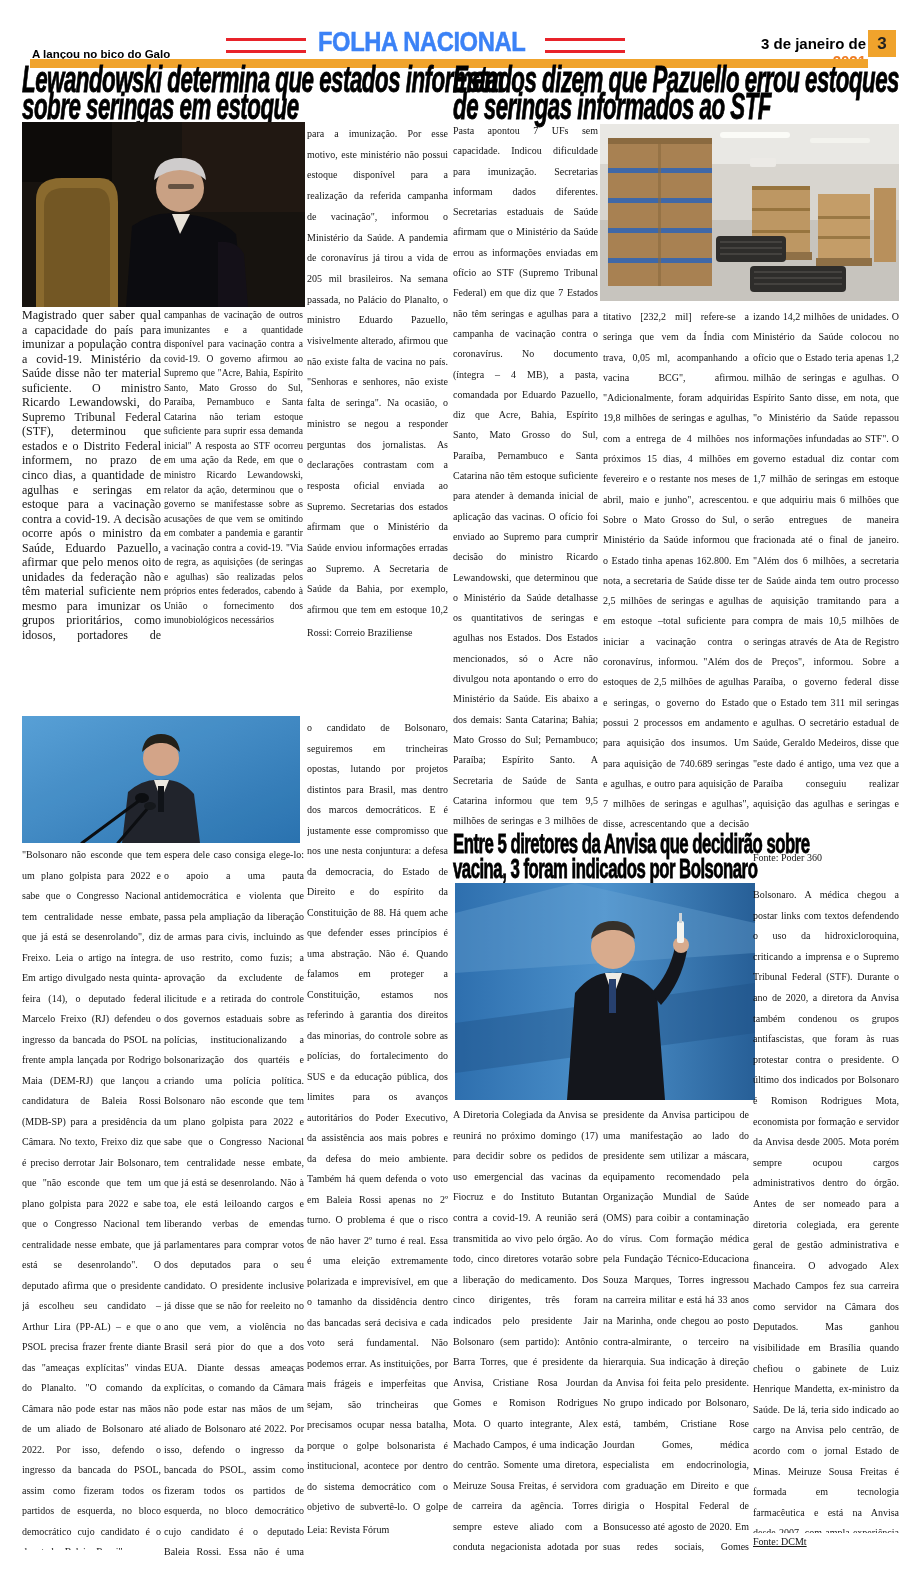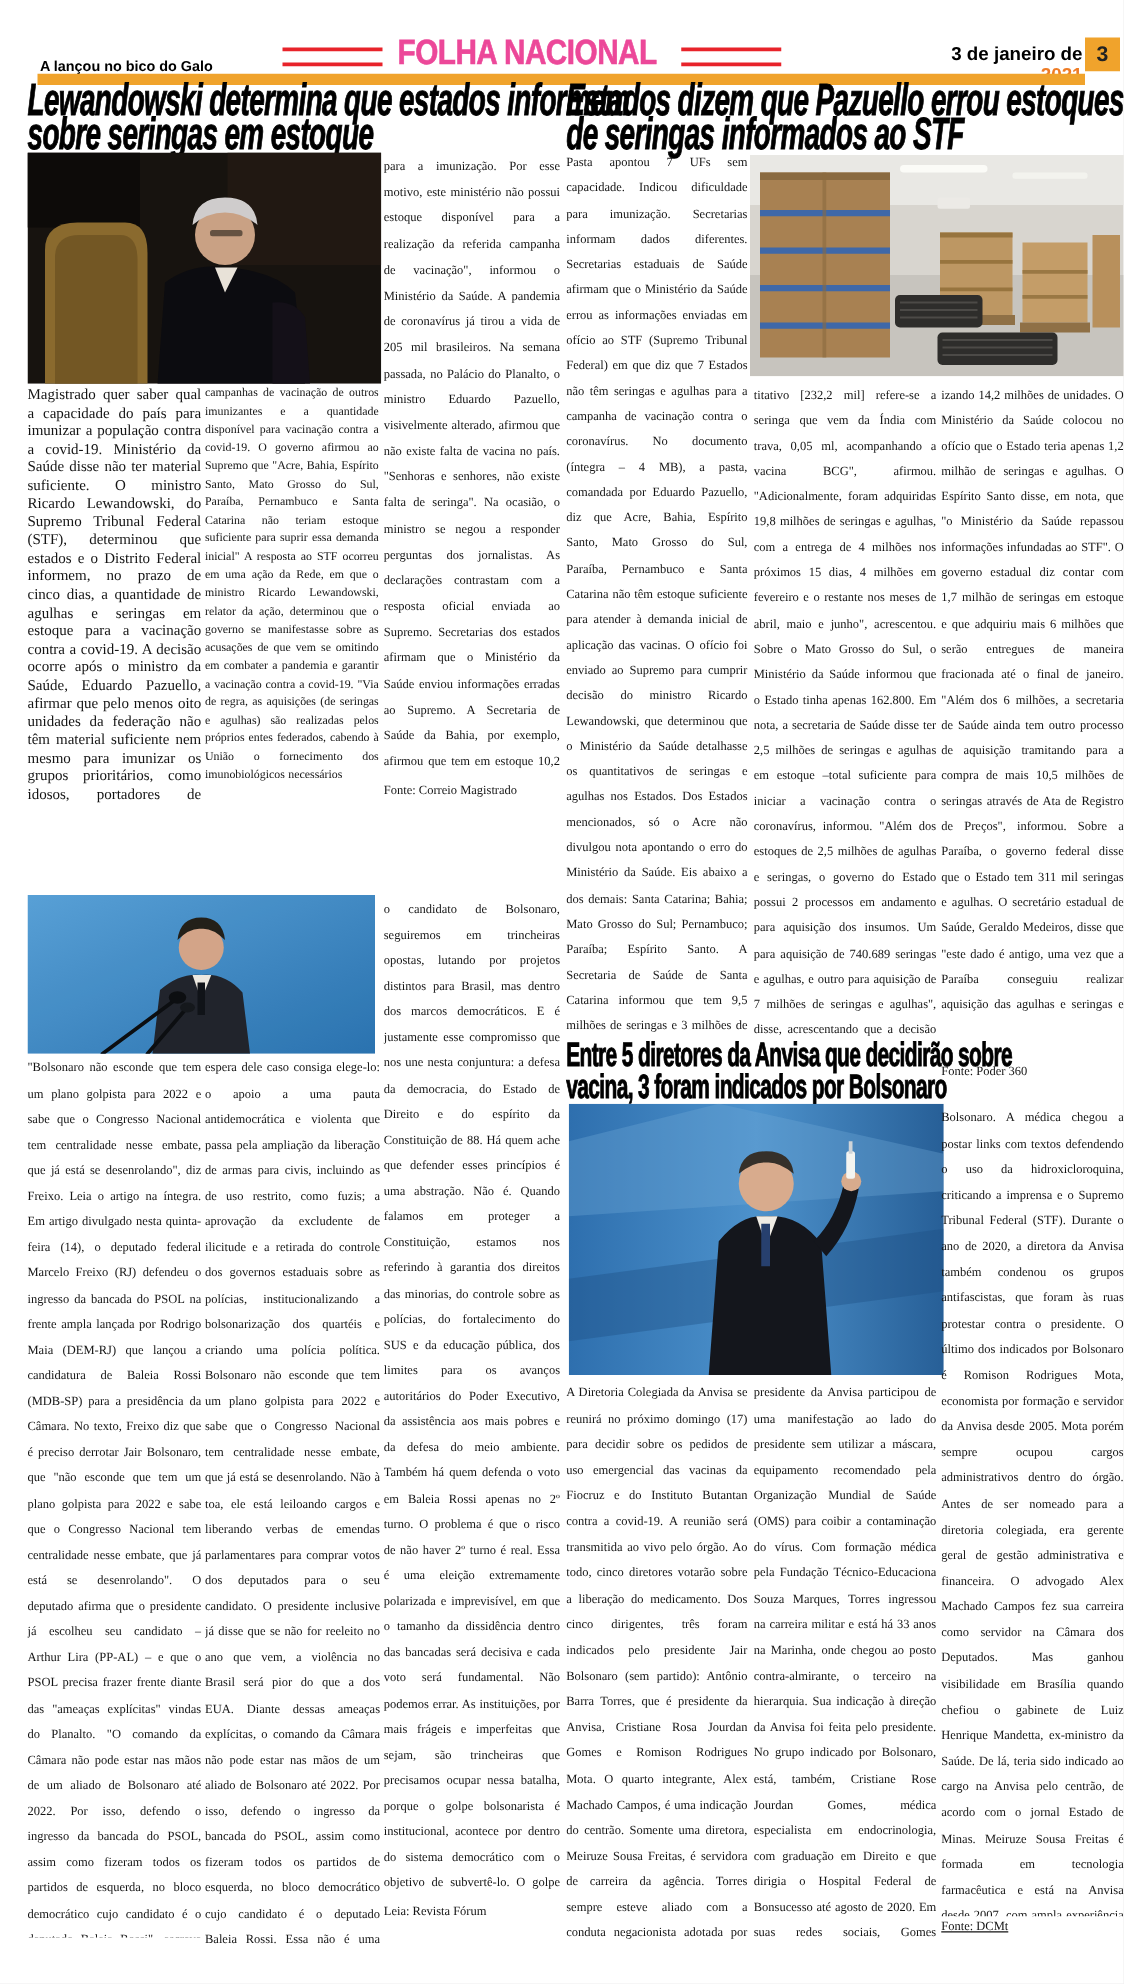--- a/index.html
+++ b/index.html
@@ -61,21 +61,21 @@
   .ph4{left:455px;top:883px;}
 </style>
 </head>
 <body>
 
 <div class="page">
 
   <div class="tagline">A lançou no bico do Galo</div>
 
   <div class="red-rule rule-left"></div>
-  <div class="section-title" style="color:#ec4899;">
+  <div class="section-title" style="color:#3b82f6;">
     <span class="cond">FOLHA NACIONAL</span>
   </div>
   <div class="red-rule rule-right"></div>
 
   <div class="date-line">
     <span>3 de janeiro de</span>
     <span style="color:#ee7c26;">2021</span>
   </div>
   <div class="page-badge" style="background:#f0a32c;">3</div>
   <div class="accent-bar" style="background:#f0a32c;"></div>
@@ -95,21 +95,21 @@
     <path d="M132 58 Q134 36 158 36 Q182 36 184 58 Q172 48 158 48 Q144 48 132 58 Z" fill="#cfcccc"></path>
     <rect x="146" y="62" width="26" height="5" rx="2" fill="#3a3027" opacity=".7"></rect>
     <path d="M104 185 L110 104 Q132 88 158 92 Q196 94 214 112 L222 185 Z" fill="#0c0c10"></path>
     <path d="M150 92 L158 112 L168 92 Z" fill="#e8e2d8"></path>
     <path d="M196 120 Q214 118 222 132 L226 185 L196 185 Z" fill="#141018"></path>
   </svg>
 
   <div class="col a1c1">Magistrado quer saber qual a capacidade do país para imunizar a população contra a covid-19. Ministério da Saúde disse não ter material suficiente. O ministro Ricardo Lewandowski, do Supremo Tribunal Federal (STF), determinou que estados e o Distrito Federal informem, no prazo de cinco dias, a quantidade de agulhas e seringas em estoque para a vacinação contra a covid-19. A decisão ocorre após o ministro da Saúde, Eduardo Pazuello, afirmar que pelo menos oito unidades da federação não têm material suficiente nem mesmo para imunizar os grupos prioritários, como idosos, portadores de doenças crônicas e profissionais de saúde. No despacho, o magistrado determina que sejam informados a quantidade de seringas e agulhas destinadas as</div>
   <div class="col a1c2">campanhas de vacinação de outros imunizantes e a quantidade disponível para vacinação contra a covid-19. O governo afirmou ao Supremo que "Acre, Bahia, Espírito Santo, Mato Grosso do Sul, Paraíba, Pernambuco e Santa Catarina não teriam estoque suficiente para suprir essa demanda inicial" A resposta ao STF ocorreu em uma ação da Rede, em que o ministro Ricardo Lewandowski, relator da ação, determinou que o governo se manifestasse sobre as acusações de que vem se omitindo em combater a pandemia e garantir a vacinação contra a covid-19. "Via de regra, as aquisições (de seringas e agulhas) são realizadas pelos próprios entes federados, cabendo à União o fornecimento dos imunobiológicos necessários</div>
   <div class="col a1c3">para a imunização. Por esse motivo, este ministério não possui estoque disponível para a realização da referida campanha de vacinação", informou o Ministério da Saúde. A pandemia de coronavírus já tirou a vida de 205 mil brasileiros. Na semana passada, no Palácio do Planalto, o ministro Eduardo Pazuello, visivelmente alterado, afirmou que não existe falta de vacina no país. "Senhoras e senhores, não existe falta de seringa". Na ocasião, o ministro se negou a responder perguntas dos jornalistas. As declarações contrastam com a resposta oficial enviada ao Supremo. Secretarias dos estados afirmam que o Ministério da Saúde enviou informações erradas ao Supremo. A Secretaria de Saúde da Bahia, por exemplo, afirmou que tem em estoque 10,2 milhões de seringas e agulhas, e não 232,2 mil, como informado pelo ministro Pazuello ao STF. "Este quantitativo (232,2 mil) refere-se a seringa que vem da Índia com trava, 0,05 ml, acompanhando a vacina BCG", informou o órgão do governo baiano.</div>
-  <div class="source s1">Fonte: Correio Magistrado</div>
+  <div class="source s1">Rossi: Correio Braziliense</div>
 
   <div class="hl hl-top" style="left:453px;top:66px;">
     <span class="cond" style="display:block;">Estados dizem que Pazuello errou estoques</span>
     <span class="cond" style="display:block;">de seringas informados ao STF</span>
   </div>
 
   <svg class="photo ph2" width="299" height="177" viewBox="0 0 299 177" role="img">
     <rect width="299" height="177" fill="#d8d5cf"></rect>
     <rect x="0" y="0" width="299" height="40" fill="#e9e8e4"></rect>
     <rect x="120" y="8" width="70" height="6" rx="3" fill="#fbfbf7"></rect>

